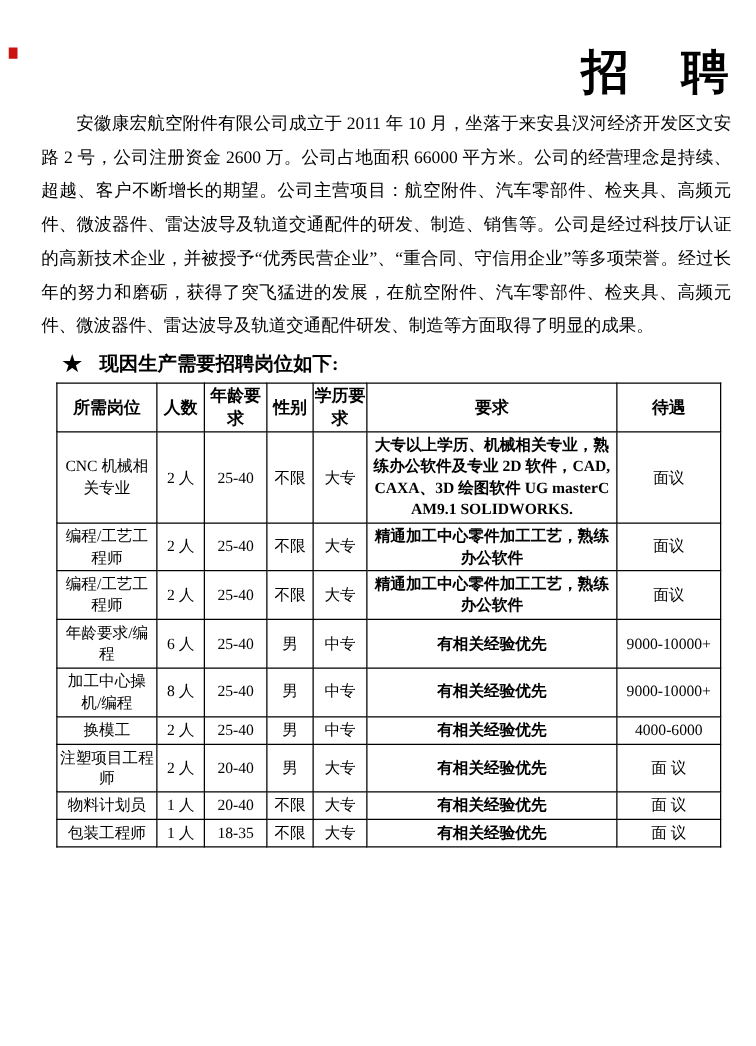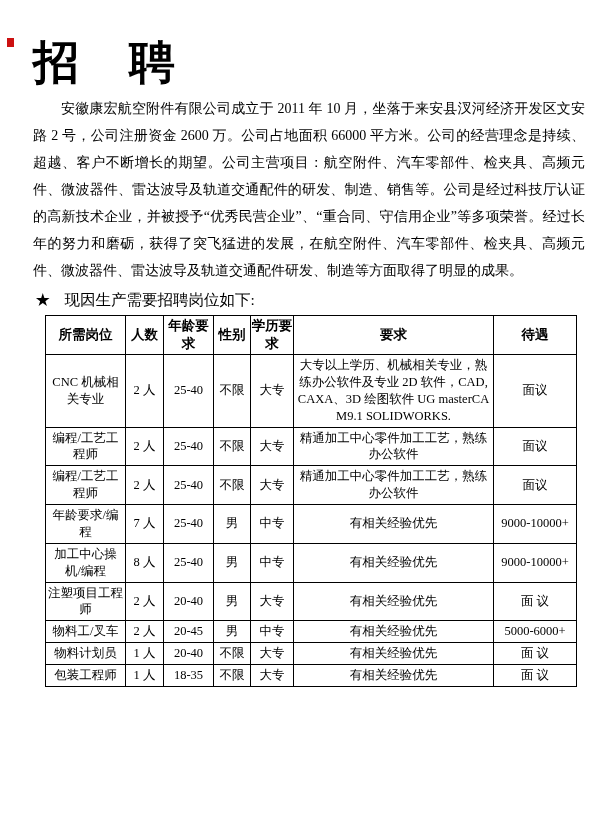--- a/index.html
+++ b/index.html
@@ -10,57 +10,57 @@
     font-family: "Liberation Serif", "DejaVu Serif", serif;
     color: #000;
     overflow: hidden;
   }
   .page { padding: 30px 20px 0 33px; }
   .red-marker {
     position: absolute; left: 7px; top: 38px;
     width: 7px; height: 9px; background: #cc1111;
   }
   h1.doc-title {
-    text-align: left;
-    font-size: 46px;
+    text-align: right;
+    font-size: 38px;
     font-weight: bold;
     letter-spacing: 2px;
     margin: 8px 0 6px 0;
     line-height: 1.1;
   }
   .intro {
     font-size: 14px;
     line-height: 27px;
     text-align: justify;
     text-indent: 2em;
     margin-right: 0px;
   }
   .star-line {
-    font-weight: normal;
+    font-weight: bold;
     font-size: 15.5px;
-    margin: 6px 0 4px 2px;
+    margin: 6px 0 4px 17px;
   }
   .star-line .star { margin-right: 14px; }
   table.jobs-table {
     border-collapse: collapse;
     table-layout: fixed;
     width: 531px;
     margin-left: 12px;
     font-size: 12.5px;
   }
   table.jobs-table th, table.jobs-table td {
     border: 1px solid #000;
     text-align: center;
     vertical-align: middle;
     padding: 2px 2px;
     line-height: 1.35;
     word-break: break-all;
   }
   table.jobs-table th { font-size: 13.5px; font-weight: bold; padding: 1px 0; }
-  table.jobs-table td.col-req { font-weight: normal; }
+  table.jobs-table td.col-req { font-weight: bold; }
 </style>
 </head>
 <body>
 
 <div class="red-marker"></div>
 
 <div class="page">
 
   <h1 class="doc-title">招　聘</h1>
 
@@ -114,53 +114,53 @@
           <td>编程/工艺工程师</td>
           <td>2 人</td>
           <td>25-40</td>
           <td>不限</td>
           <td>大专</td>
           <td class="col-req">精通加工中心零件加工工艺，熟练办公软件</td>
           <td>面议</td>
         </tr>
         <tr>
           <td>年龄要求/编程</td>
-          <td>7 人</td>
+          <td>6 人</td>
           <td>25-40</td>
           <td>男</td>
           <td>中专</td>
           <td class="col-req">有相关经验优先</td>
           <td>9000-10000+</td>
         </tr>
         <tr>
           <td>加工中心操机/编程</td>
           <td>8 人</td>
           <td>25-40</td>
           <td>男</td>
           <td>中专</td>
           <td class="col-req">有相关经验优先</td>
           <td>9000-10000+</td>
         </tr>
         <tr>
+          <td>换模工</td>
+          <td>2 人</td>
+          <td>25-40</td>
+          <td>男</td>
+          <td>中专</td>
+          <td class="col-req">有相关经验优先</td>
+          <td>4000-6000</td>
+        </tr>
+        <tr>
           <td>注塑项目工程师</td>
           <td>2 人</td>
           <td>20-40</td>
           <td>男</td>
           <td>大专</td>
           <td class="col-req">有相关经验优先</td>
           <td>面 议</td>
-        </tr>
-        <tr>
-          <td>物料工/叉车</td>
-          <td>2 人</td>
-          <td>20-45</td>
-          <td>男</td>
-          <td>中专</td>
-          <td class="col-req">有相关经验优先</td>
-          <td>5000-6000+</td>
         </tr>
         <tr>
           <td>物料计划员</td>
           <td>1 人</td>
           <td>20-40</td>
           <td>不限</td>
           <td>大专</td>
           <td class="col-req">有相关经验优先</td>
           <td>面 议</td>
         </tr>

